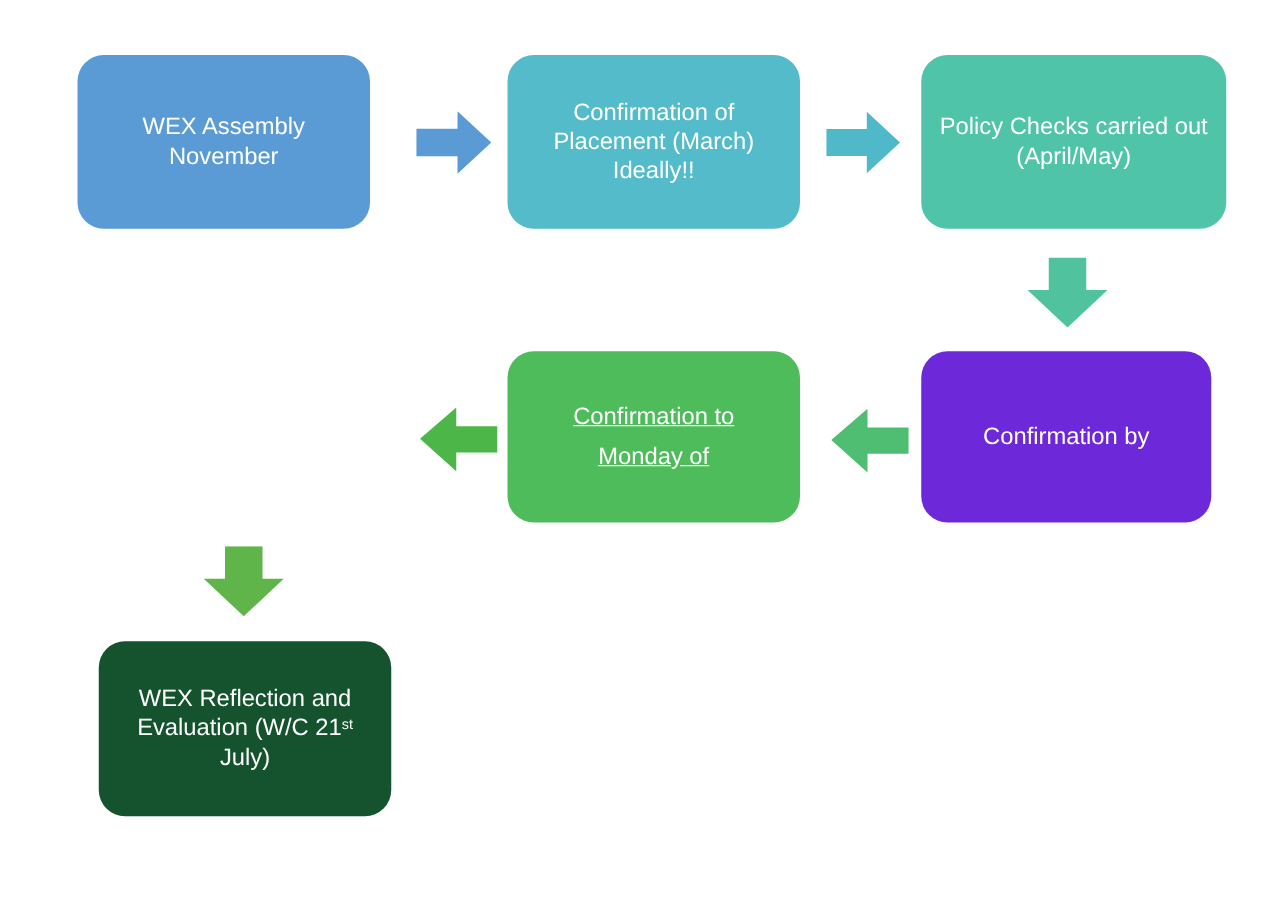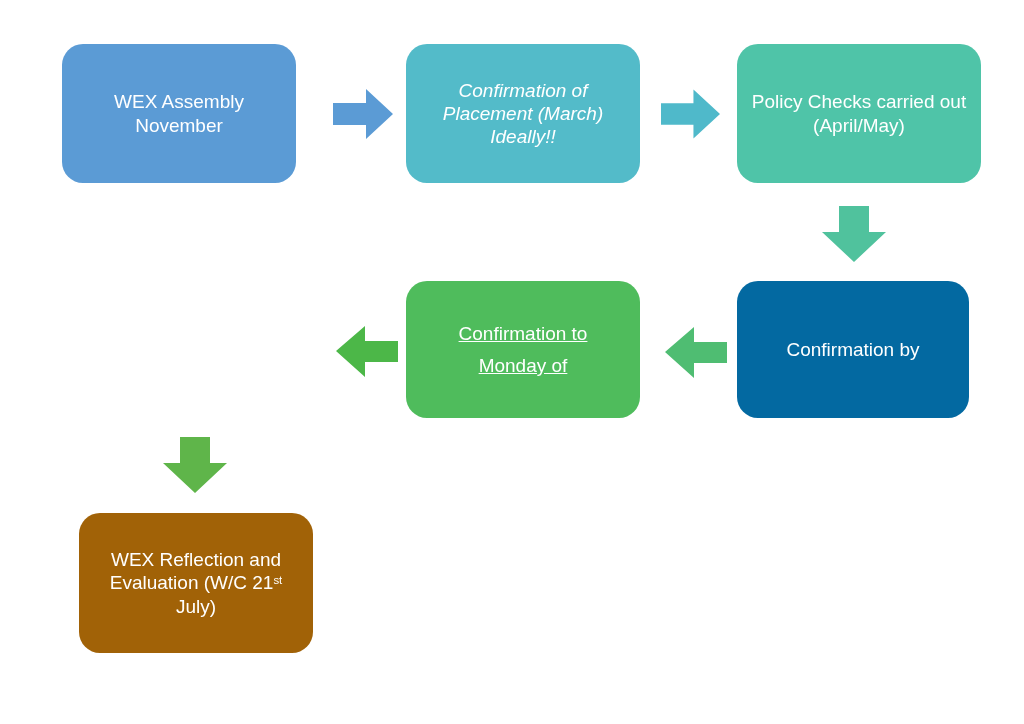--- a/index.html
+++ b/index.html
@@ -57,34 +57,34 @@
   #arrow-5 { left: 163px; top: 437px; width: 64px; height: 56px; }
 </style>
 </head>
 <body>
 
 <div class="canvas">
 
   <div class="box" id="box-0" style="background: rgb(91, 155, 213);">
       <div class="para"><span>WEX Assembly November</span></div>
     </div>
-  <div class="box" id="box-1" style="background: rgb(83, 187, 201); font-style: italic;">
+  <div class="box" id="box-1" style="background: rgb(83, 187, 201);">
       <div class="para"><span>Confirmation of Placement (March) Ideally!!</span></div>
     </div>
   <div class="box" id="box-2" style="background: rgb(79, 196, 168);">
       <div class="para"><span>Policy Checks carried out (April/May)</span></div>
     </div>
-  <div class="box" id="box-3" style="background: #0369a1;">
+  <div class="box" id="box-3" style="background: #6d28d9;">
       <div class="para"><span>Confirmation by</span></div>
     </div>
   <div class="box" id="box-4" style="background: rgb(79, 188, 92);">
       <div class="para"><span>Confirmation to</span></div>
       <div class="para"><span>Monday of</span></div>
     </div>
-  <div class="box" id="box-6" style="background: #a16207; justify-content: center;">
+  <div class="box" id="box-6" style="background: #14532d; justify-content: center;">
       <div class="para"><span>WEX Reflection and Evaluation (W/C 21</span><sup>st</sup><span> July)</span></div>
     </div>
 
   <svg class="arrow" id="arrow-0" viewBox="0 0 60 50">
     <polygon points="0,14 33,14 33,0 60,25 33,50 33,36 0,36" fill="#5B9BD5"></polygon>
   </svg>
   <svg class="arrow" id="arrow-1" viewBox="0 0 60 50">
     <polygon points="0,14 33,14 33,0 60,25 33,50 33,36 0,36" fill="#4FB9CA"></polygon>
   </svg>
   <svg class="arrow" id="arrow-2" viewBox="0 0 64 56">

